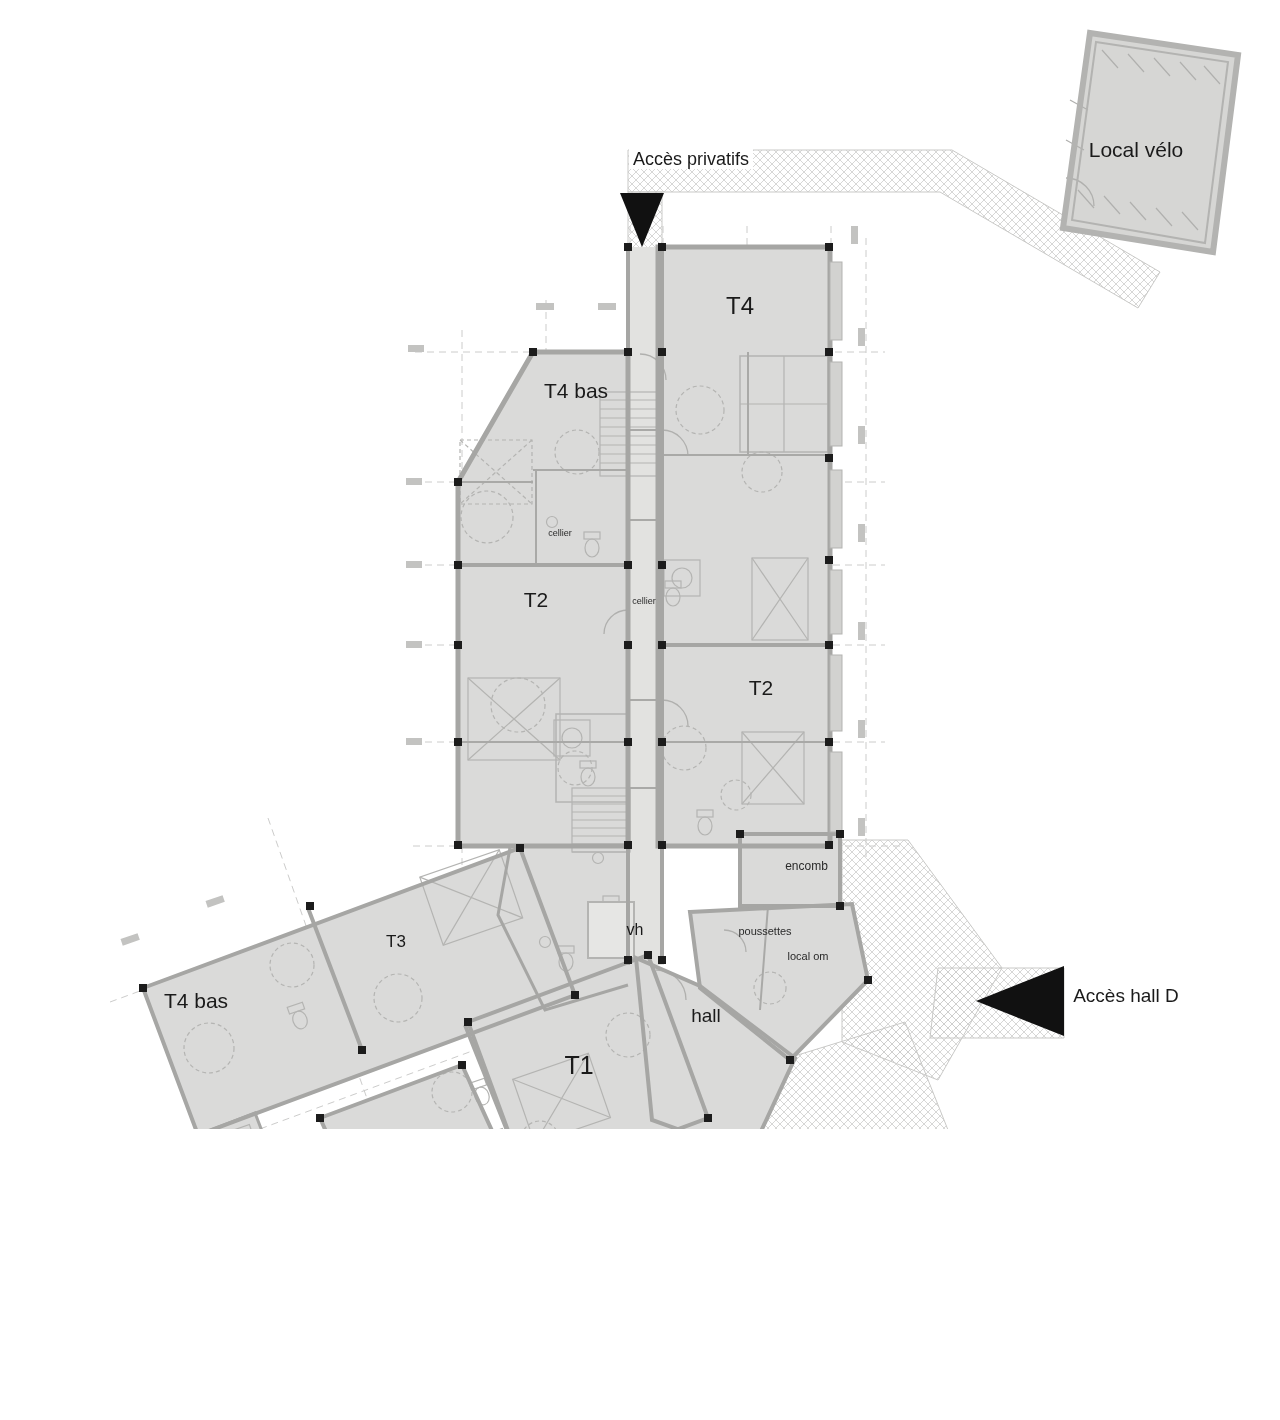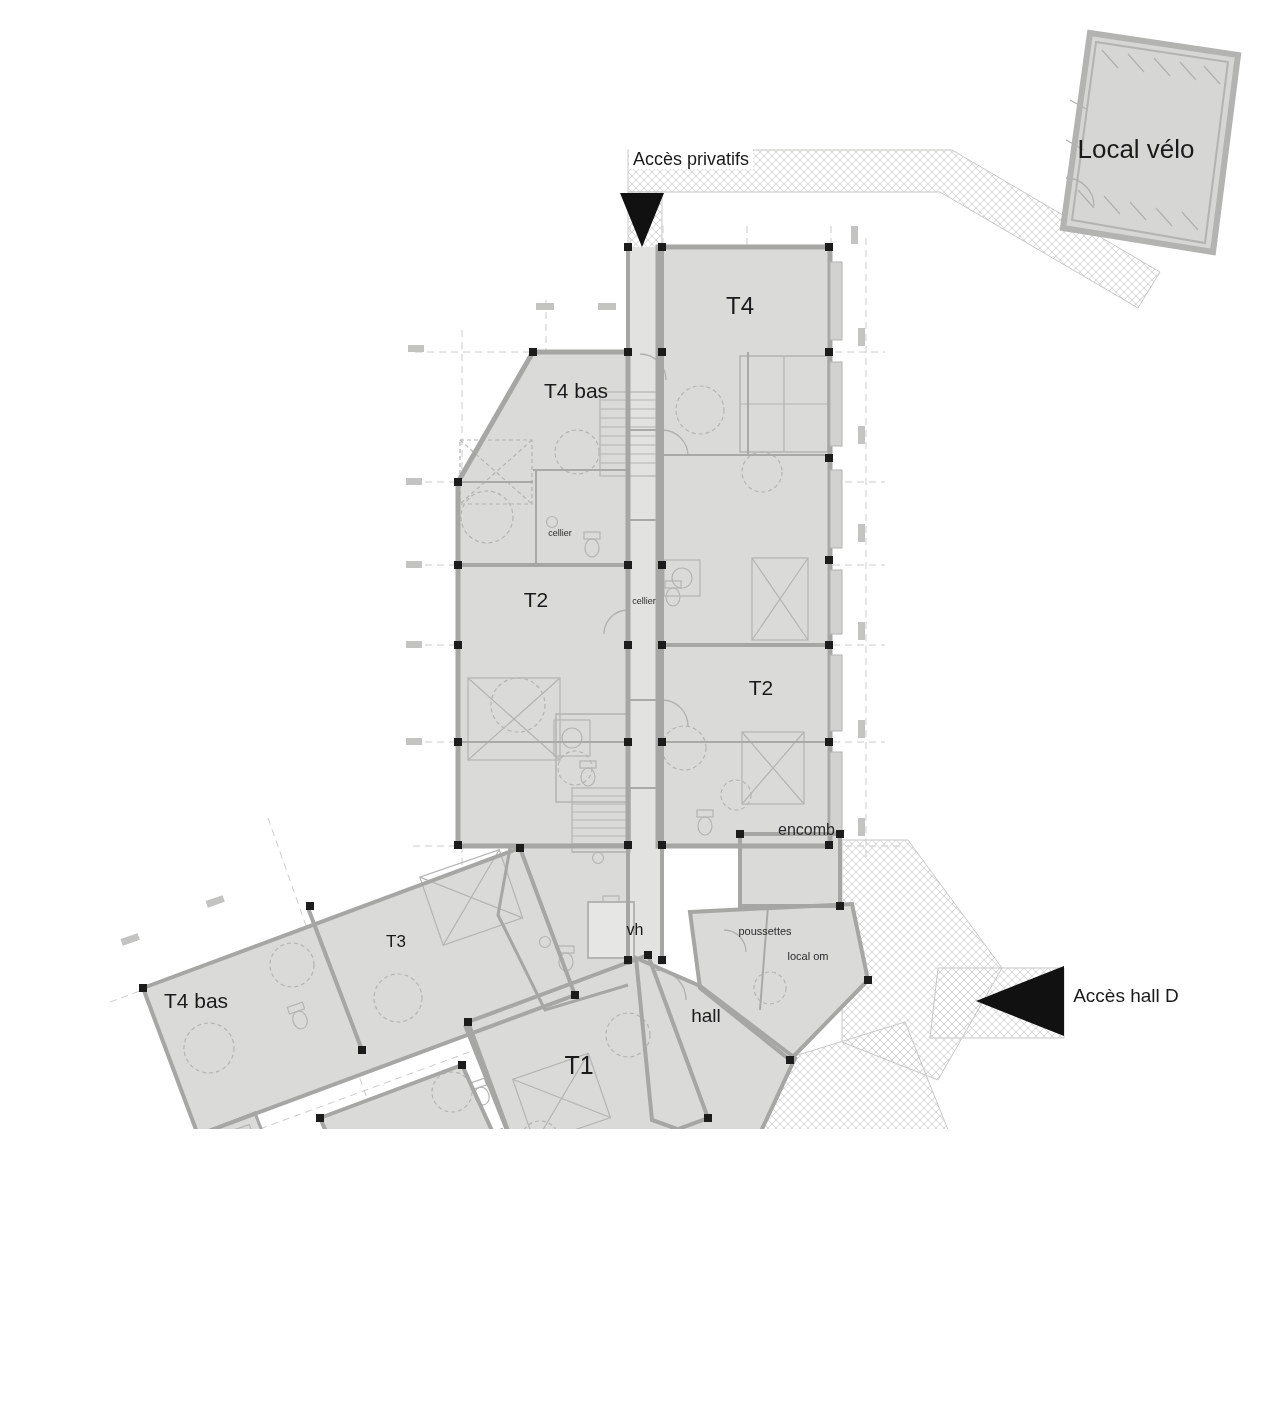--- a/index.html
+++ b/index.html
@@ -222,28 +222,28 @@
              M864 976h8v8h-8z M786 1056h8v8h-8z"></path>
   </g>
 
   <g fill="#111111">
     <polygon points="620,193 664,193 642,247"></polygon>
     <polygon points="976,1001 1064,966 1064,1036"></polygon>
   </g>
 </svg>
 
   <div class="lbl bg" style="left:691px;top:159px;font-size:18px;">Accès privatifs</div>
-  <div class="lbl" style="left:1136px;top:149px;font-size:26px;">Local vélo</div>
+  <div class="lbl" style="left:1136px;top:149px;font-size:21px;">Local vélo</div>
   <div class="lbl" style="left:740px;top:306px;font-size:24px;">T4</div>
   <div class="lbl" style="left:576px;top:390px;font-size:21px;">T4 bas</div>
   <div class="lbl sm" style="left:560px;top:533px;font-size:9px;">cellier</div>
   <div class="lbl" style="left:536px;top:599px;font-size:21px;">T2</div>
   <div class="lbl sm" style="left:644px;top:601px;font-size:9px;">cellier</div>
   <div class="lbl" style="left:761px;top:687px;font-size:21px;">T2</div>
-  <div class="lbl sm" style="left:786px;top:830px;font-size:16px;padding-left:41px;">encomb</div>
+  <div class="lbl sm" style="left:786px;top:866px;font-size:12px;padding-left:41px;">encomb</div>
   <div class="lbl" style="left:611px;top:930px;font-size:16px;margin-left:24px;">vh</div>
   <div class="lbl sm" style="left:733px;top:931px;font-size:11px;margin-left:32px;">poussettes</div>
   <div class="lbl sm" style="left:808px;top:956px;font-size:11px;">local om</div>
   <div class="lbl" style="left:396px;top:941px;font-size:17px;">T3</div>
   <div class="lbl" style="left:196px;top:1000px;font-size:21px;">T4 bas</div>
   <div class="lbl" style="left:706px;top:1015px;font-size:19px;">hall</div>
   <div class="lbl" style="left:1126px;top:995px;font-size:19px;">Accès hall D</div>
   <div class="lbl" style="left:579px;top:1065px;font-size:25px;">T1</div>
   <div class="lbl" style="left:414px;top:1190px;font-size:21px;">T2</div>
 </div>

